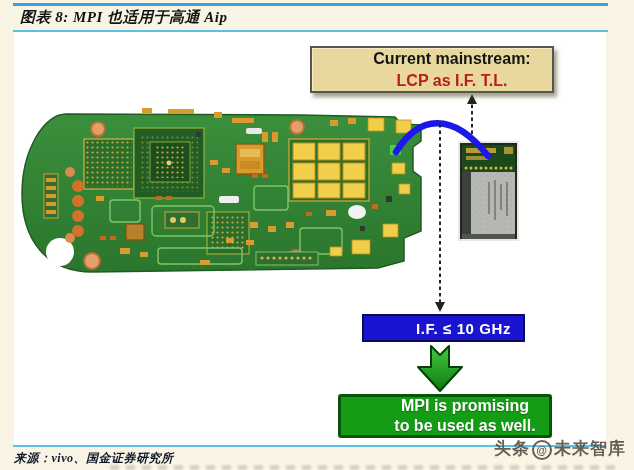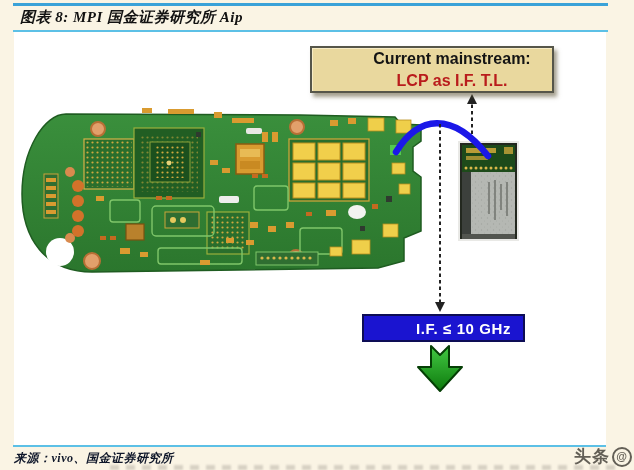--- a/index.html
+++ b/index.html
@@ -57,42 +57,42 @@
   }
 
   
   .bottom-rule{position:absolute;left:13px;top:445px;width:593px;height:2px;background:#5cc0e6;z-index:1;}
   .source-line{
     position:absolute;left:14px;top:450px;z-index:2;
     font-family:"Liberation Serif","DejaVu Serif",serif;
     font-style:italic;font-weight:bold;font-size:12px;color:#0f172a;letter-spacing:.5px;
   }
   .watermark{
-    position:absolute;right:2px;top:437px;z-index:3;
+    position:absolute;right:8px;top:437px;z-index:3;
     font-size:17px;font-weight:bold;color:#57534b;letter-spacing:1px;
-    display:flex;align-items:center;gap:2px;opacity:.92;margin-top:8px;
+    display:flex;align-items:flex-end;gap:2px;opacity:.92;
   }
   .wm-badge{
     display:inline-flex;align-items:center;justify-content:center;
     width:16px;height:16px;border-radius:50%;border:2px solid #57534b;
     font-size:11px;line-height:1;color:#57534b;
   }
   .cutoff-text{
     position:absolute;left:110px;top:465px;width:510px;height:5px;z-index:1;
     background:repeating-linear-gradient(90deg, rgba(90,85,80,.4) 0 9px, transparent 9px 16px);
     filter:blur(1px);opacity:.55;
   }
 </style>
 </head>
 <body>
 
 <div class="stage">
 
   <div class="top-rule"></div>
-  <div class="fig-title">图表 8: MPI 国金证券研究所 Aip</div>
+  <div class="fig-title">图表 8: MPI 也适用于高通 Aip</div>
   <div class="title-rule"></div>
 
   <div class="panel"></div>
 
   <svg class="art" viewBox="0 0 634 470">
     <defs>
       <linearGradient id="boardGrad" x1="0" y1="0" x2="0" y2="1">
         <stop offset="0" stop-color="#3a8f3c"></stop>
         <stop offset="1" stop-color="#2b762d"></stop>
       </linearGradient>
@@ -300,22 +300,27 @@
   <div class="callout mainstream-box">
     <div>Current mainstream:</div>
     <div class="l2">LCP as I.F. T.L.</div>
   </div>
 
 
   <div class="callout if-box">
     <div>I.F. ≤ 10 GHz</div>
   </div>
 
+  <div class="callout mpi-box">
+    <div>MPI is promising</div>
+    <div>to be used as well.</div>
+  </div>
 
   <div class="bottom-rule"></div>
   <div class="source-line">来源：vivo、国金证券研究所</div>
   <div class="watermark">
     <span>头条</span>
     <span class="wm-badge">@</span>
+    <span>未来智库</span>
   </div>
   <div class="cutoff-text"></div>
 
 </div>
 
 </body></html>

